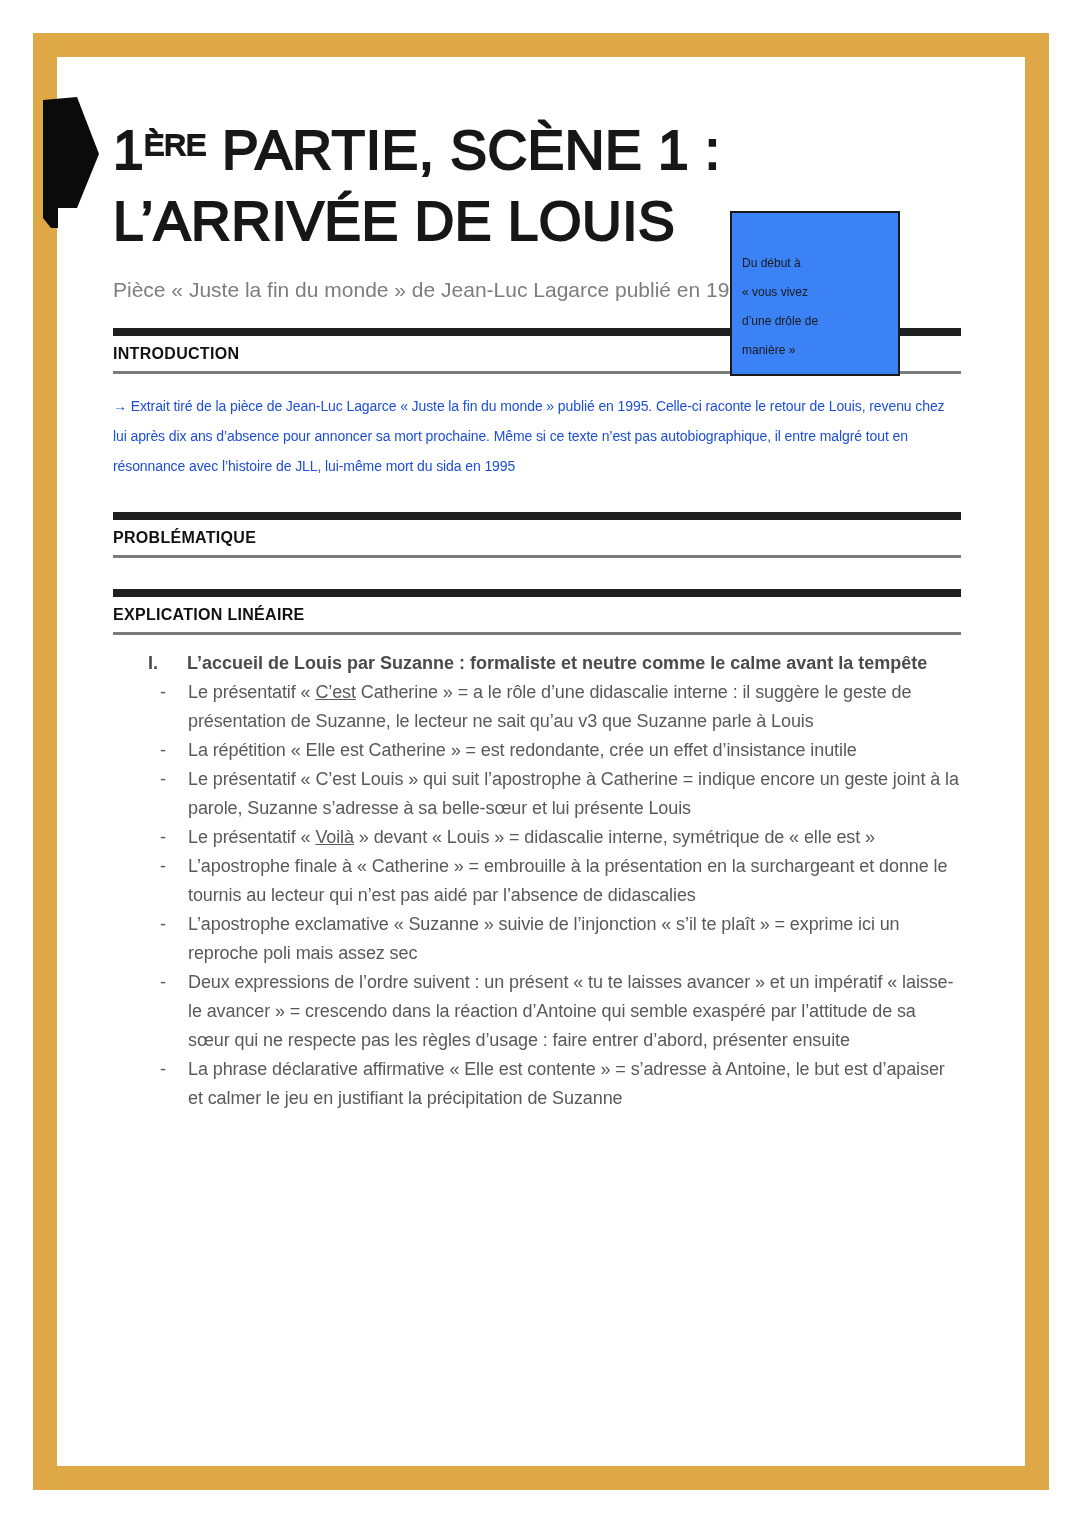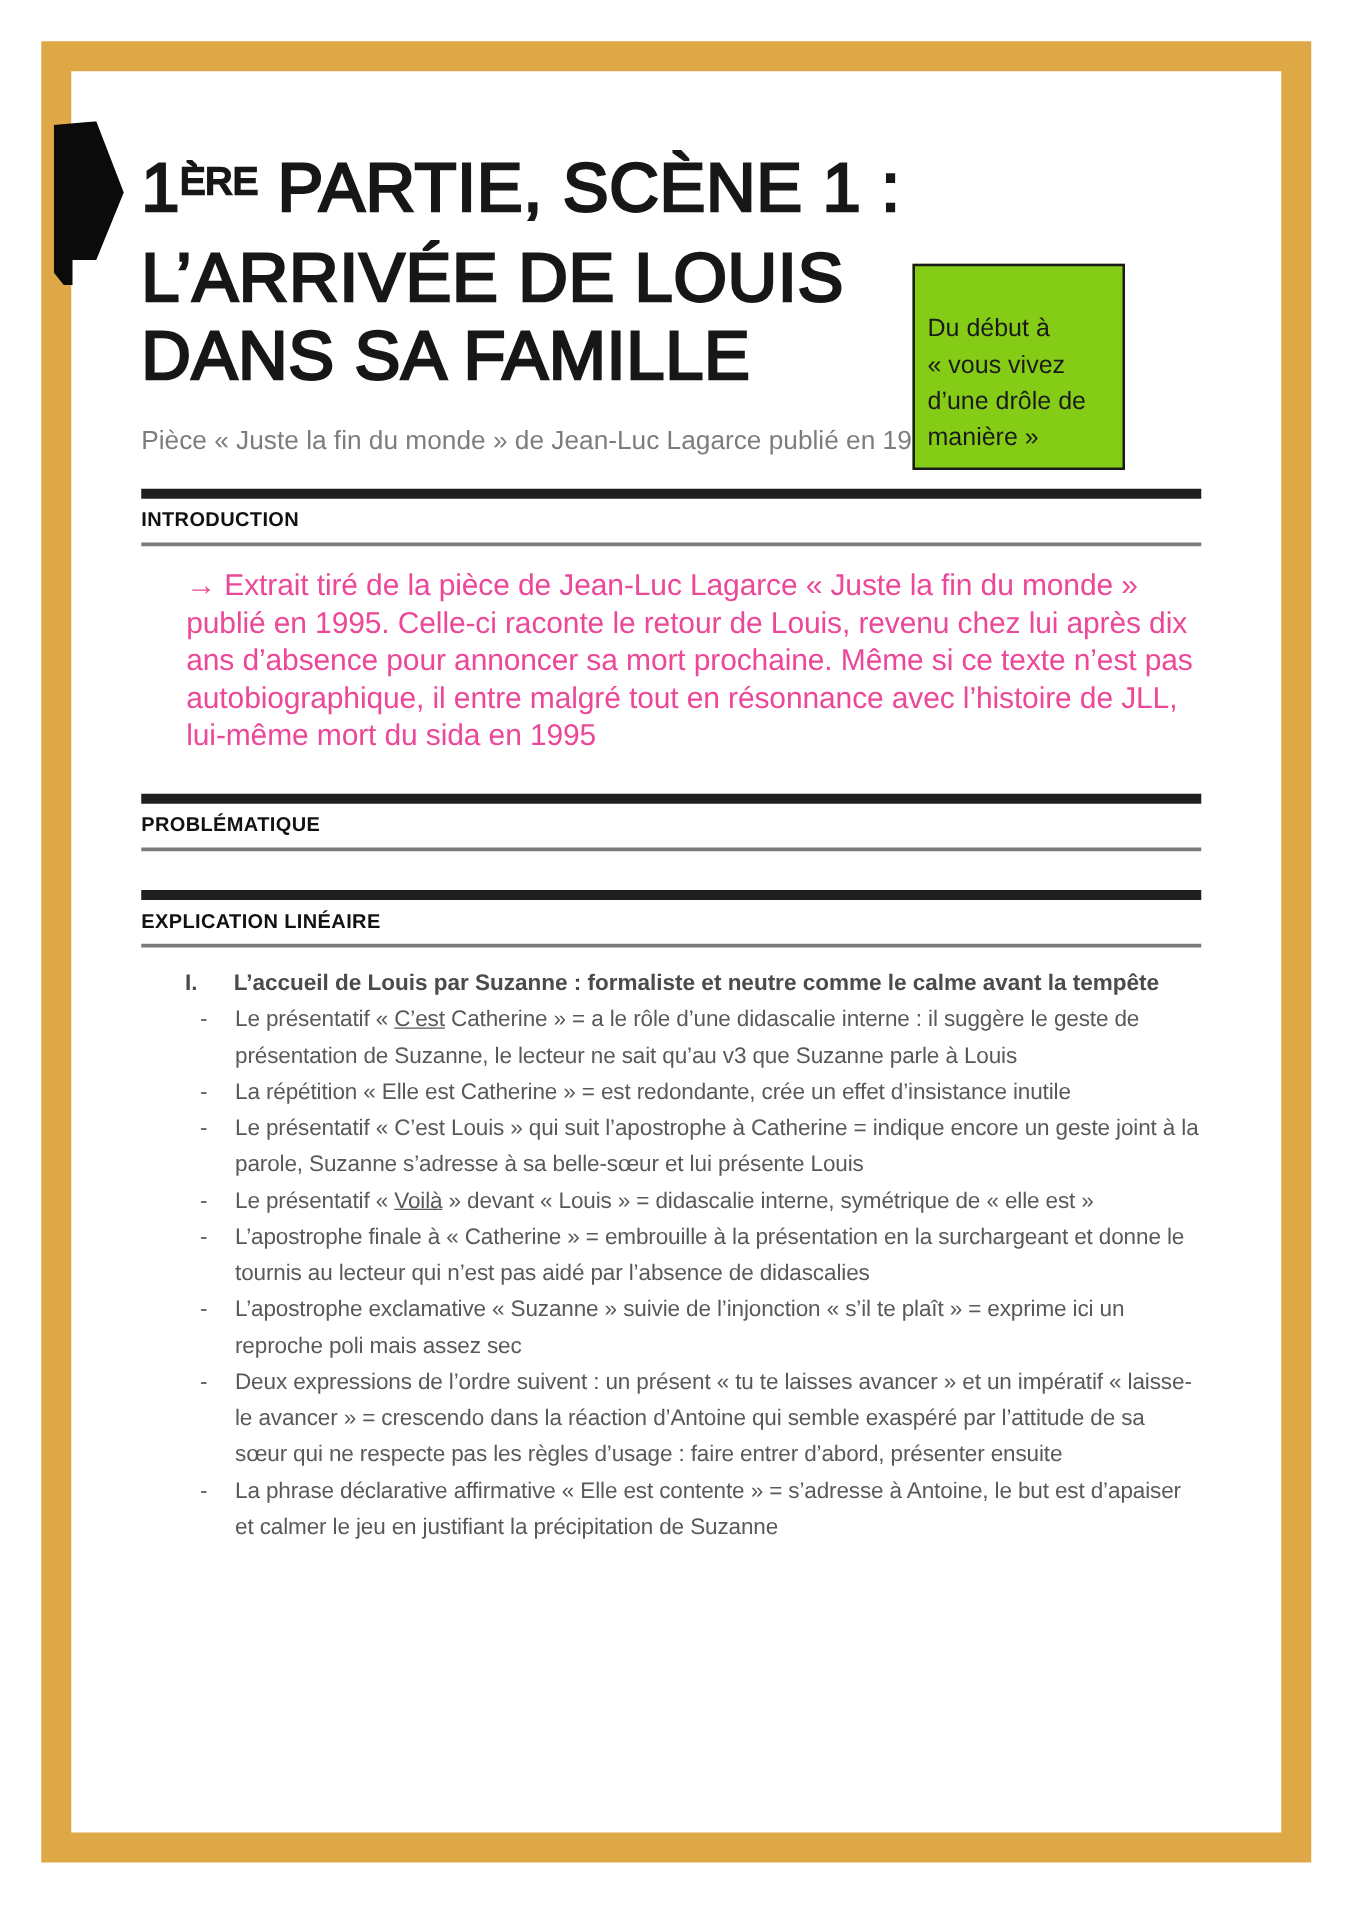--- a/index.html
+++ b/index.html
@@ -48,23 +48,23 @@
     margin-top: 24px;
     font-size: 21px;
     line-height: 27px;
     color: #7d7d7d;
   }
   .note-box {
     position: absolute;
     left: 730px; top: 211px;
     width: 170px;
     border: 2px solid #1a1a1a;
-    background: #84cc16;
+    background: #3b82f6;
     padding: 7px 10px 9px 10px;
-    font-size: 20px;
+    font-size: 12px;
     line-height: 29px;
     color: #1a1a1a;
     white-space: pre-line;
     z-index: 2;
   }
   .rule-thick {
     height: 8px;
     background: #1f1f1f;
     margin-top: 25px;
   }
@@ -76,25 +76,24 @@
     color: #111111;
     letter-spacing: 0.3px;
   }
   .rule-thin {
     height: 3px;
     background: #7b7b7b;
     margin-top: 8px;
   }
   p.body {
     margin-top: 17px;
-    font-size: 24px;
+    font-size: 14px;
     line-height: 30px;
-    color: #ec4899;
+    color: #1d4ed8;
     letter-spacing: -0.1px;
-    margin-left: 36px;
   }
   .list { margin-top: 14px; }
   .roman-row {
     display: flex;
     font-size: 18px;
     line-height: 29px;
     color: #4b4b4b;
     font-weight: 700;
   }
   .roman-cell {
@@ -133,21 +132,20 @@
 « vous vivez
 d’une drôle de
 manière »</span>
   </div>
 
   <div class="content">
 
     <h1 class="title">
       <div><span>1</span><span class="sup">ÈRE</span><span> PARTIE, SCÈNE 1 :</span></div>
       <div>L’ARRIVÉE DE LOUIS</div>
-      <div>DANS SA FAMILLE</div>
     </h1>
 
     <p class="subtitle">Pièce « Juste la fin du monde » de Jean-Luc Lagarce publié en 1995</p>
 
     <div class="rule-thick"></div>
     <h2 class="section">INTRODUCTION</h2>
     <div class="rule-thin"></div>
     <p class="body">→ Extrait tiré de la pièce de Jean-Luc Lagarce « Juste la fin du monde » publié en 1995. Celle-ci raconte le retour de Louis, revenu chez lui après dix ans d’absence pour annoncer sa mort prochaine. Même si ce texte n’est pas autobiographique, il entre malgré tout en résonnance avec l’histoire de JLL, lui-même mort du sida en 1995</p>
 
     <div class="rule-thick gap-lg"></div>

